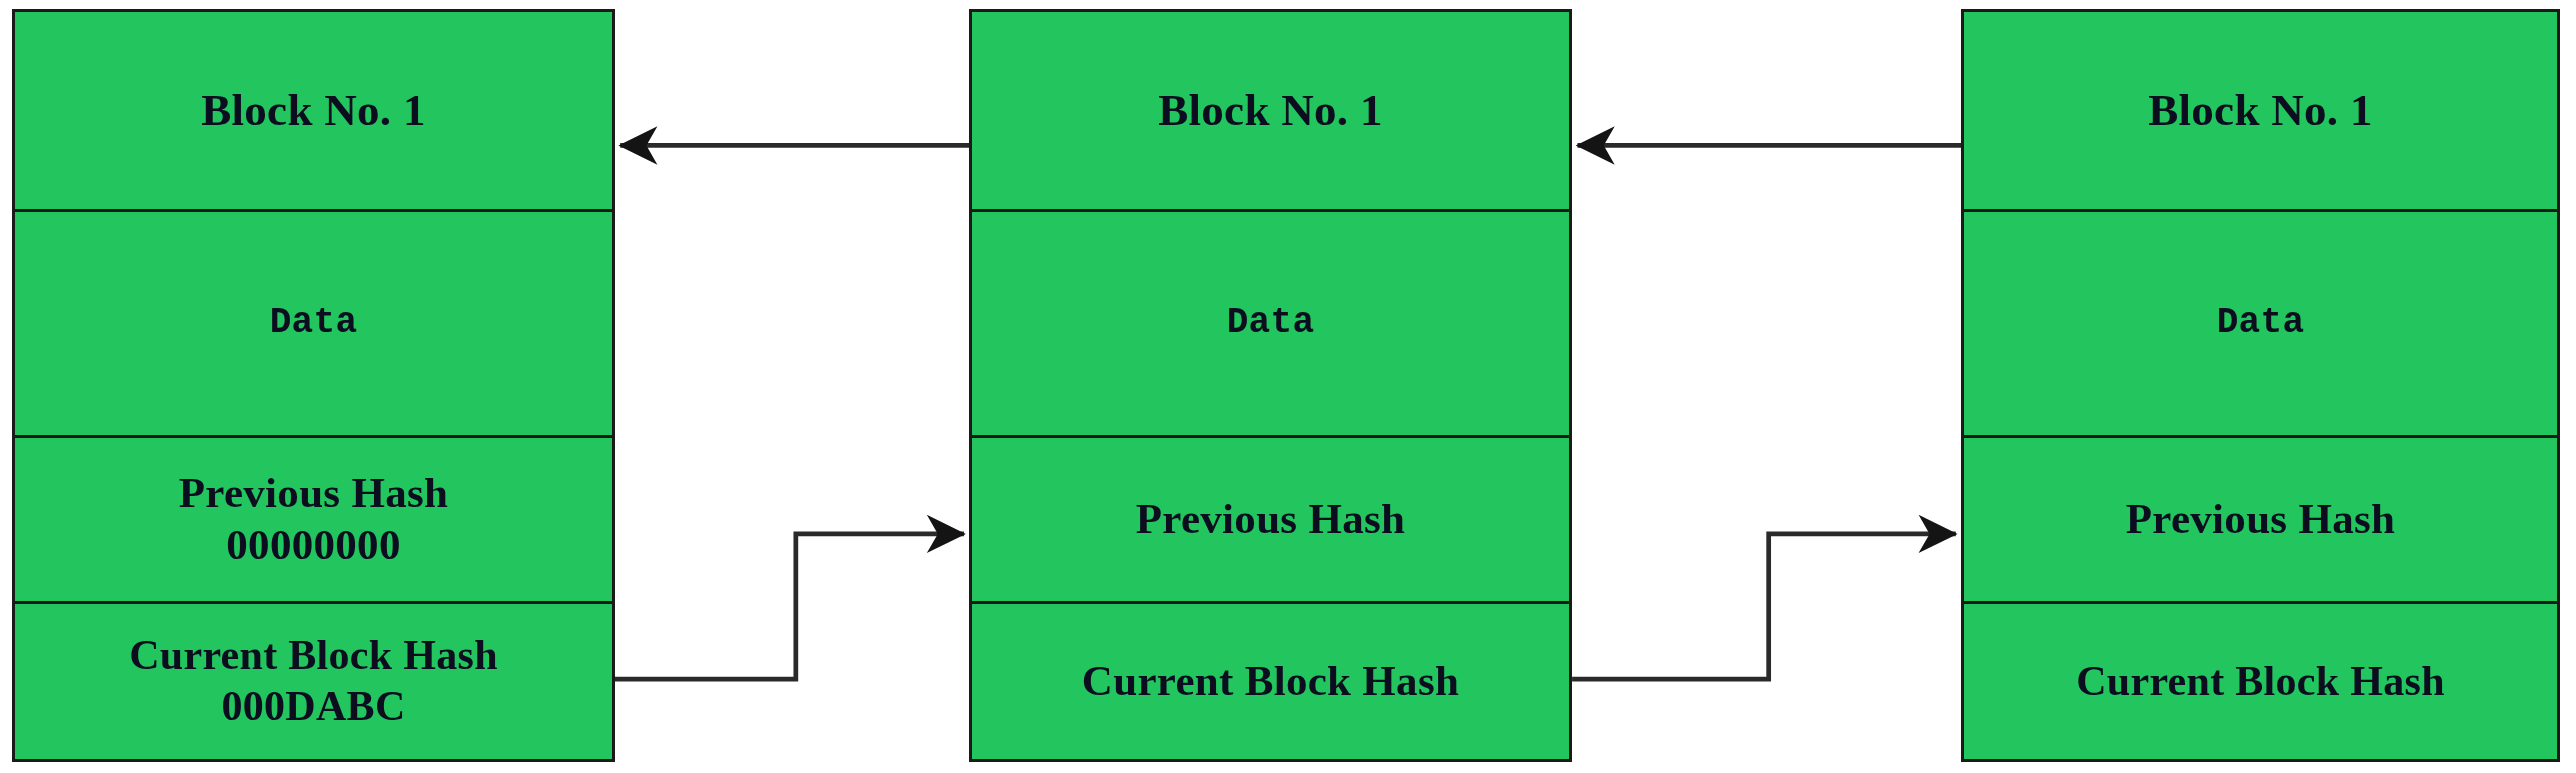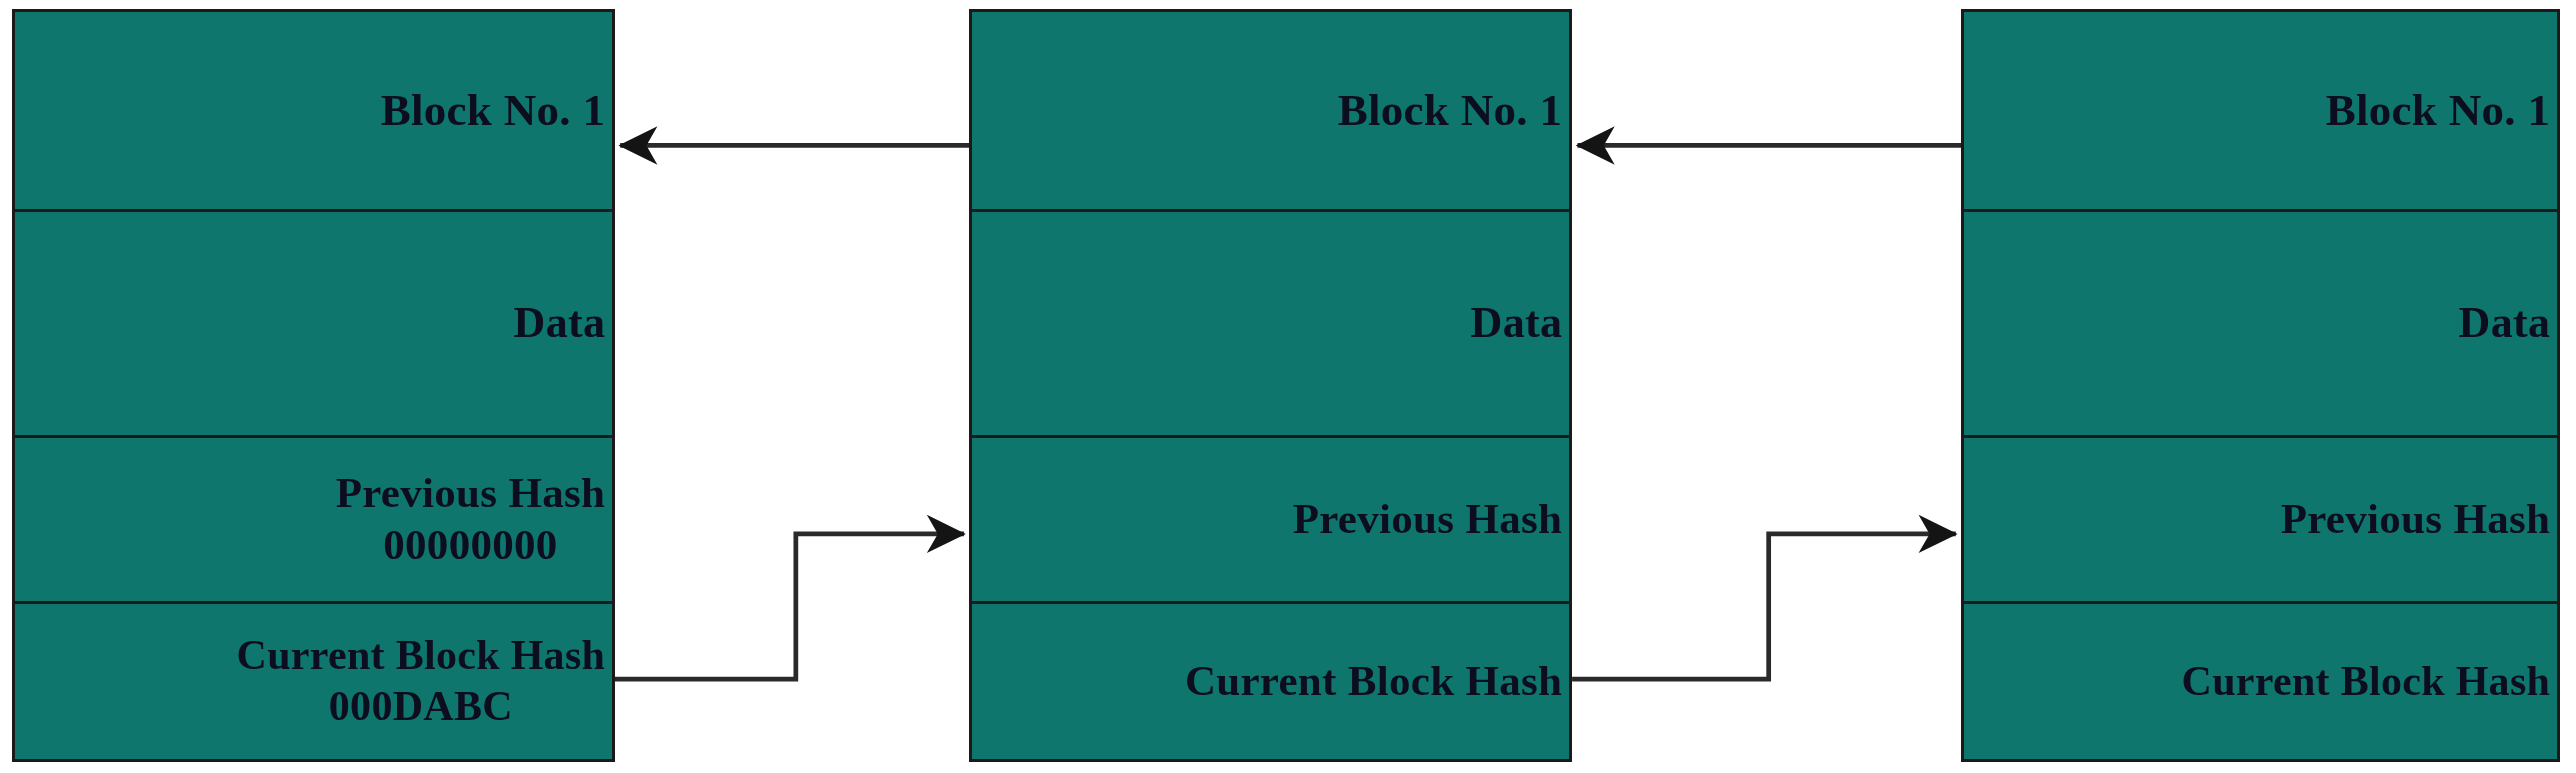--- a/index.html
+++ b/index.html
@@ -38,41 +38,41 @@
     background: #ffffff;
     border: 3.4px solid #1a1a1a;
     display: flex;
     flex-direction: column;
   }
 
   .block-row {
     box-sizing: border-box;
     display: flex;
     align-items: center;
-    justify-content: flex-end;
+    justify-content: center;
     text-align: center;
     color: #0d0d20;
     font-weight: bold;
     line-height: 1.22;
     padding: 0 6.8px;
-    background: #0f766e;
+    background: #22c55e;
   }
 
   .block-row + .block-row {
     border-top: 3.4px solid #1a1a1a;
   }
 
   
   .row-title   { height: 197px; }
   .row-data    { height: 226px; }
   .row-prev    { height: 166px; }
   .row-current { flex: 1 1 auto; }
 
   .row-title   .row-text { font-size: 45px; }
-  .row-data    .row-text { font-size: 44px; }
+  .row-data    .row-text { font-size: 36px; font-family: Liberation Mono, monospace; }
   .row-prev    .row-text { font-size: 43px; }
   .row-current .row-text { font-size: 43px; }
 
   .row-text {
     display: block;
     white-space: pre-line;
     letter-spacing: 0.3px;
   }
 
   

